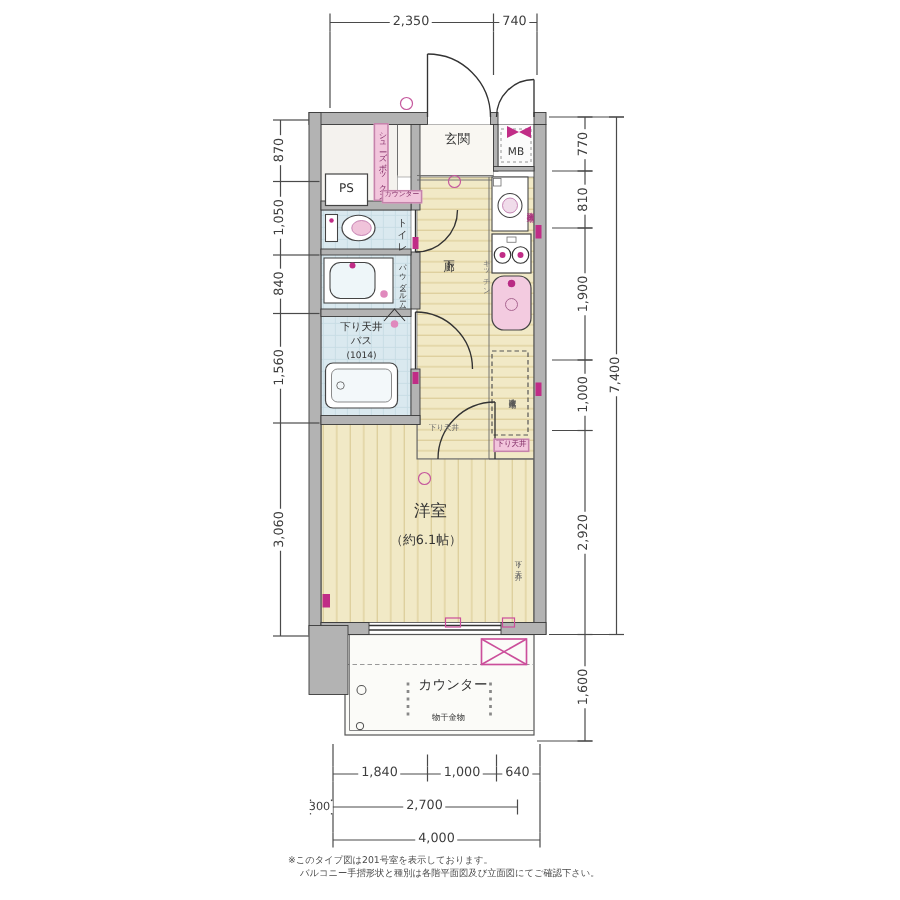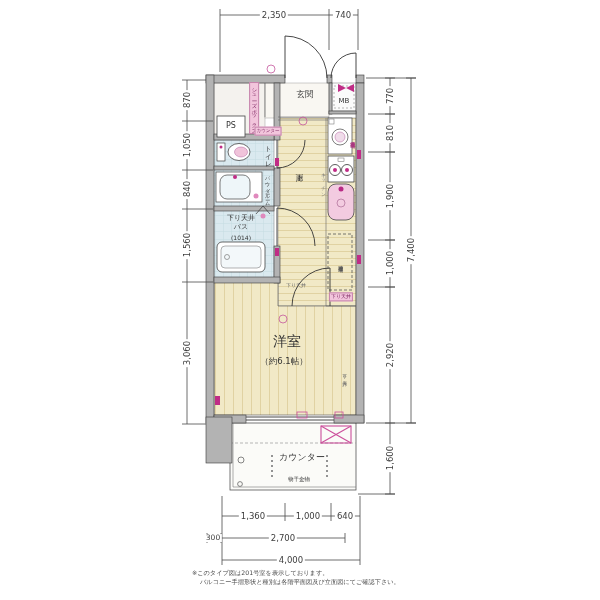--- a/index.html
+++ b/index.html
@@ -261,21 +261,21 @@
 <div class="lbl dim r" style="left:187px;top:189px;font-size:8.5px">840</div>
 <div class="lbl dim r" style="left:187px;top:245px;font-size:8.5px">1,560</div>
 <div class="lbl dim r" style="left:187px;top:353px;font-size:8.5px">3,060</div>
 <div class="lbl dim r" style="left:390px;top:96px;font-size:8.5px">770</div>
 <div class="lbl dim r" style="left:390px;top:133px;font-size:8.5px">810</div>
 <div class="lbl dim r" style="left:390px;top:196px;font-size:8.5px">1,900</div>
 <div class="lbl dim r" style="left:390px;top:263px;font-size:8.5px">1,000</div>
 <div class="lbl dim r" style="left:390px;top:355px;font-size:8.5px">2,920</div>
 <div class="lbl dim r" style="left:411px;top:250px;font-size:8.5px">7,400</div>
 <div class="lbl dim r" style="left:390px;top:458px;font-size:8.5px">1,600</div>
-<div class="lbl dim" style="left:253px;top:516px;font-size:8.5px">1,360</div>
+<div class="lbl dim" style="left:253px;top:516px;font-size:8.5px">1,840</div>
 <div class="lbl dim" style="left:308px;top:516px;font-size:8.5px">1,000</div>
 <div class="lbl dim" style="left:345px;top:516px;font-size:8.5px">640</div>
 <div class="lbl dim" style="left:213px;top:538px;font-size:7.5px">300</div>
 <div class="lbl dim" style="left:283px;top:538px;font-size:8.5px">2,700</div>
 <div class="lbl dim" style="left:291px;top:560px;font-size:8.5px">4,000</div>
 
 <div class="lbl" style="left:305px;top:94px;font-size:8.5px">玄関</div>
 <div class="lbl" style="left:344px;top:102px;font-size:7px">MB</div>
 <div class="lbl" style="left:231px;top:126px;font-size:8px">PS</div>
 <div class="lbl v pinkbox" style="left:254px;top:108px;font-size:5.5px">シューズボックス</div>
@@ -285,21 +285,21 @@
 <div class="lbl" style="left:241px;top:219px;font-size:7px">下り天井</div>
 <div class="lbl" style="left:241px;top:228px;font-size:7px">バス</div>
 <div class="lbl" style="left:241px;top:238px;font-size:6px">(1014)</div>
 <div class="lbl v" style="left:299px;top:168px;font-size:7.5px">廊下</div>
 <div class="lbl v" style="left:323px;top:182px;font-size:5px;color:#777">キッチン</div>
 <div class="lbl v" style="left:352px;top:138px;font-size:5px;color:#a8347e">洗濯機置場</div>
 <div class="lbl v" style="left:340px;top:262px;font-size:5px;color:#555">冷蔵庫置場</div>
 <div class="lbl pinkbox" style="left:341px;top:297px;font-size:5px">下り天井</div>
 <div class="lbl" style="left:296px;top:286px;font-size:5px;color:#666">下り天井</div>
 <div class="lbl v" style="left:344px;top:374px;font-size:5px;color:#666">下り天井</div>
-<div class="lbl" style="left:287px;top:341px;font-size:14px">洋室</div>
+<div class="lbl" style="left:287px;top:341px;font-size:11px">洋室</div>
 <div class="lbl" style="left:284px;top:361px;font-size:8.5px">（約6.1帖）</div>
 <div class="lbl" style="left:302px;top:458px;font-size:9px">カウンター</div>
 <div class="lbl" style="left:299px;top:480px;font-size:5.5px">物干金物</div>
 
 <div class="fn" style="left:192px;top:569px;font-size:6.2px">※このタイプ図は201号室を表示しております。</div>
 <div class="fn" style="left:200px;top:578px;font-size:6.2px">バルコニー手摺形状と種別は各階平面図及び立面図にてご確認下さい。</div>
 
 </div>
 
 </body></html>

